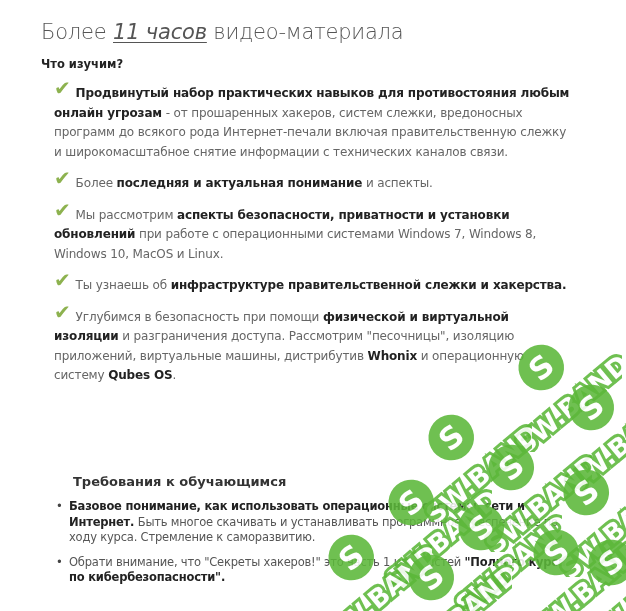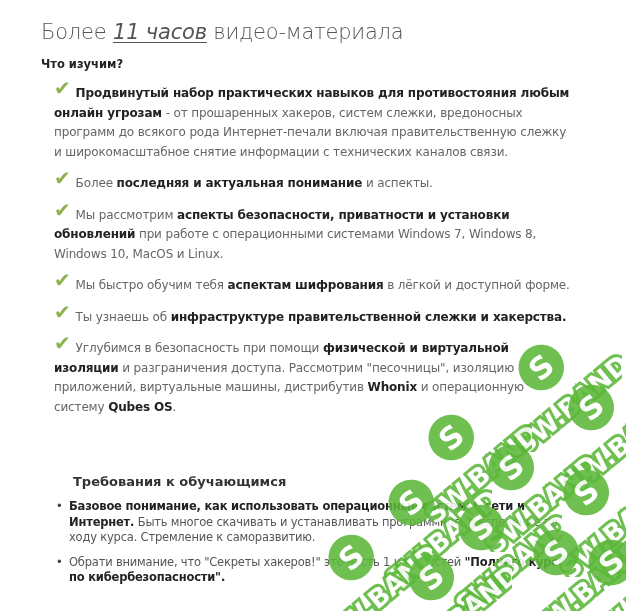--- a/index.html
+++ b/index.html
@@ -127,21 +127,20 @@
 
 <div class="page">
   <div class="title"><span>Более </span><span class="em">11 часов</span><span> видео-материала</span></div>
 
   <div class="h-small">Что изучим?</div>
 
   <ul class="features" id="features">
       <li class="feature"><span class="check" style="color: rgb(141, 178, 79);">✔</span><b>Продвинутый набор практических навыков для противостояния любым онлайн угрозам</b><span> - от прошаренных хакеров, систем слежки, вредоносных программ до всякого рода Интернет-печали включая правительственную слежку и широкомасштабное снятие информации с технических каналов связи.</span></li>
       <li class="feature"><span class="check" style="color: rgb(141, 178, 79);">✔</span><span>Более </span><b>последняя и актуальная понимание</b><span> и аспекты.</span></li>
       <li class="feature"><span class="check" style="color: rgb(141, 178, 79);">✔</span><span>Мы рассмотрим </span><b>аспекты безопасности, приватности и установки обновлений</b><span> при работе с операционными системами Windows 7, Windows 8, Windows 10, MacOS и Linux.</span></li>
-      <li class="feature"><span class="check" style="color: rgb(141, 178, 79);">✔</span><span>Мы быстро обучим тебя </span><b>аспектам шифрования</b><span> в лёгкой и доступной форме.</span></li>
       <li class="feature"><span class="check" style="color: rgb(141, 178, 79);">✔</span><span>Ты узнаешь об </span><b>инфраструктуре правительственной слежки и хакерства.</b></li>
       <li class="feature"><span class="check" style="color: rgb(141, 178, 79);">✔</span><span>Углубимся в безопасность при помощи </span><b>физической и виртуальной изоляции</b><span> и разграничения доступа. Рассмотрим "песочницы", изоляцию приложений, виртуальные машины, дистрибутив </span><b>Whonix</b><span> и операционную систему </span><b>Qubes OS</b><span>.</span></li>
     </ul>
 
   <div class="h-req">Требования к обучающимся</div>
 
   <ul class="reqs" id="reqs">
       <li class="req"><span class="bullet">•</span><b>Базовое понимание, как использовать операционные системы, сети и Интернет.</b><span> Быть многое скачивать и устанавливать программное обеспечение по ходу курса. Стремление к саморазвитию.</span></li>
       <li class="req"><span class="bullet">•</span><span>Обрати внимание, что "Секреты хакеров!" это часть 1 из 4 частей </span><b>"Полного курса по кибербезопасности".</b></li>
     </ul>

